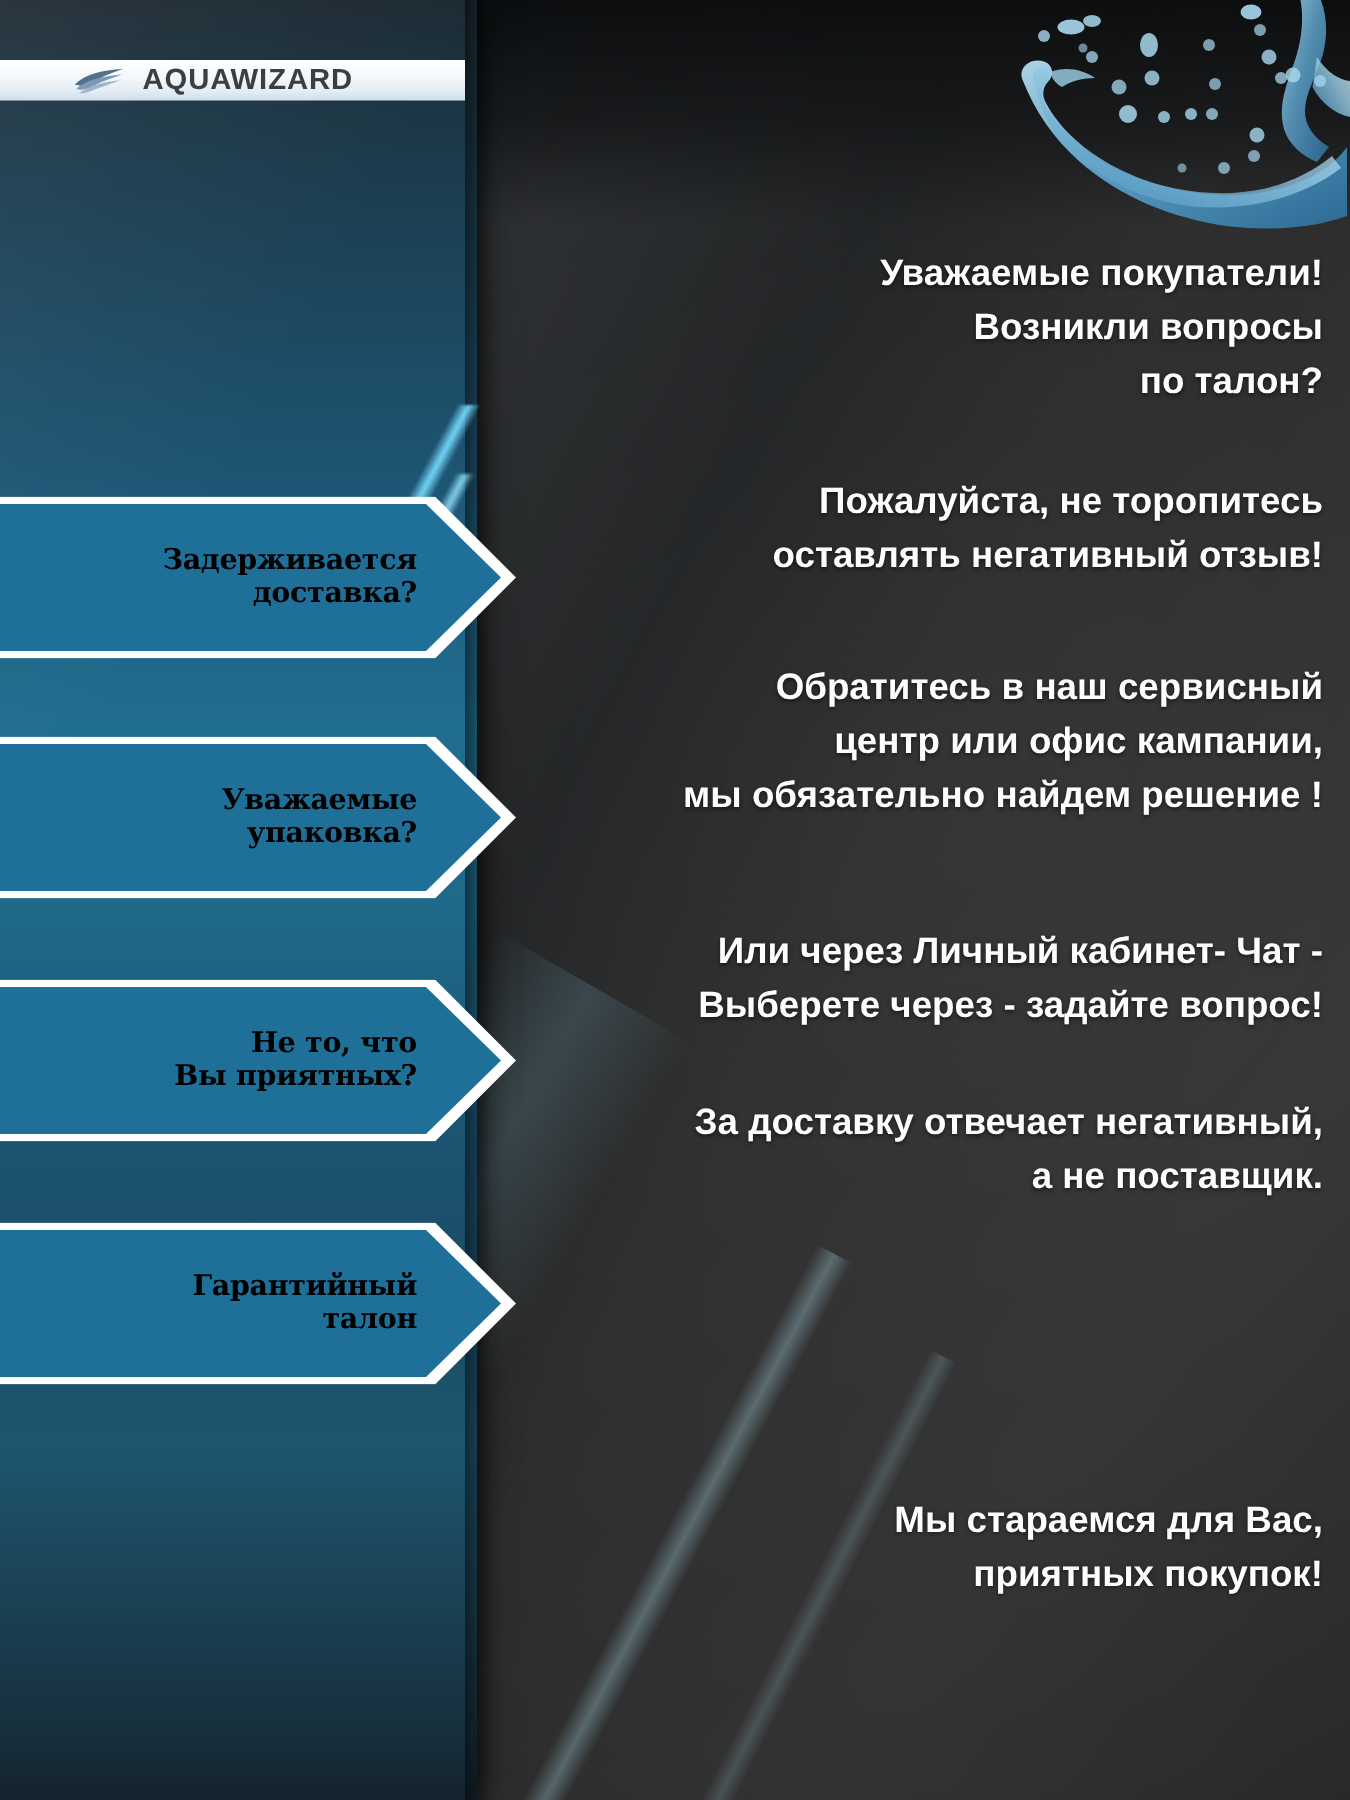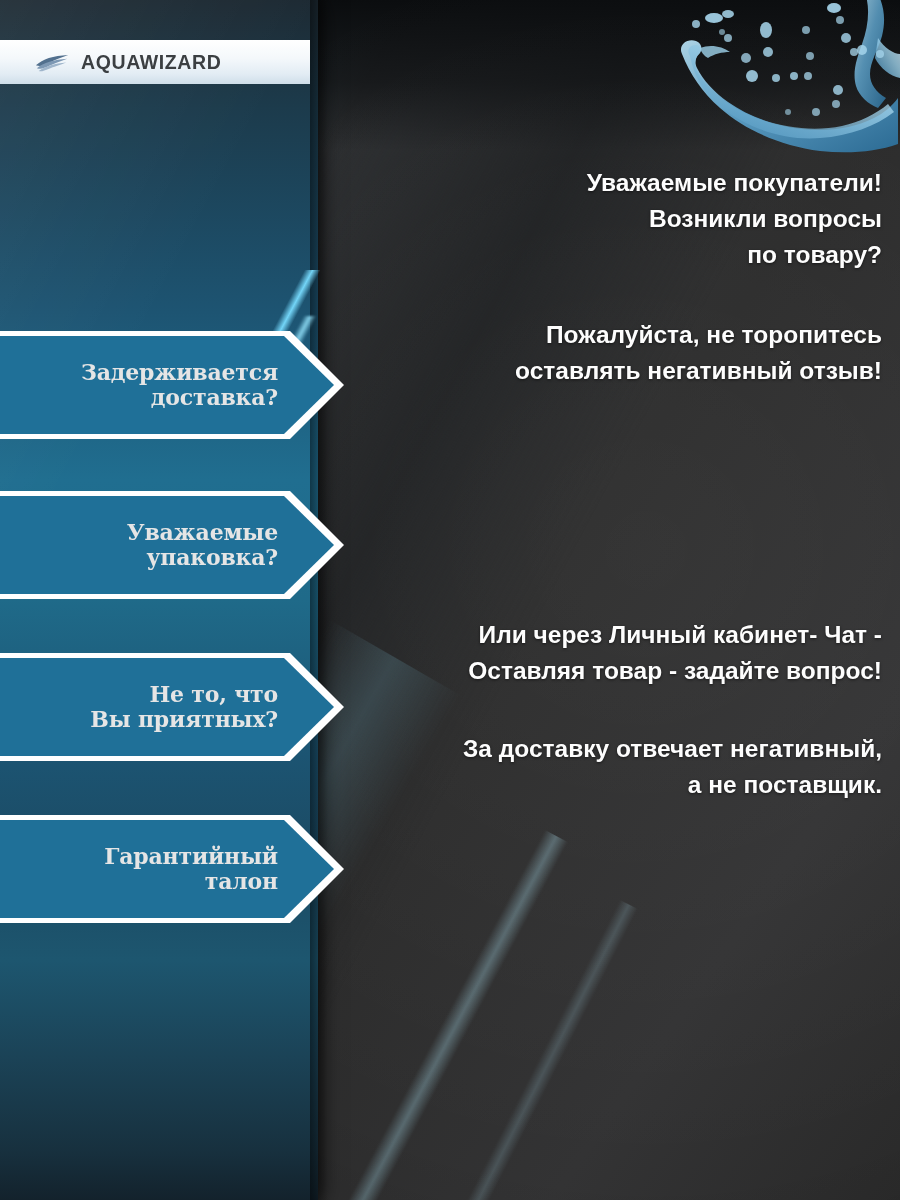--- a/index.html
+++ b/index.html
@@ -96,23 +96,23 @@
     filter:blur(0.6px);
   }
   .cyan-glint2 {
     position:absolute; left:278px; top:316px; width:48px; height:36px;
     background:linear-gradient(118deg, rgba(0,0,0,0) 38%, rgba(150,230,255,0.85) 48%, rgba(150,230,255,0) 58%);
     filter:blur(1px);
   }
 
   
   .logo-bar {
-    position:absolute; left:0; top:40px; width:310px; height:44px;
+    position:absolute; left:0; top:40px; width:310px; height:27px;
     background:linear-gradient(180deg,#ffffff 0%, #f4f8fb 42%, #e2ecf4 78%, #cfdee9 100%);
-    display:flex; align-items:center; padding-left:34px; gap:9px;
+    display:flex; align-items:center; padding-left:48px; gap:9px;
   }
   .logo-mark { width:38px; height:19px; flex:none; display:block; }
   .logo-text {
     font-size:19.5px; font-weight:bold; letter-spacing:0.6px;
     color:#3b3f42; font-family:"Liberation Sans", sans-serif;
     white-space:nowrap;
   }
 
   
   .tag {
@@ -127,24 +127,24 @@
   .tag-wrap { position:absolute; left:0; }
   .tag-outline {
     position:absolute; left:-4px; top:-5px;
     width:348px; height:108px;
     background:#ffffff;
     -webkit-clip-path: polygon(0 0, 294px 0, 348px 50%, 294px 100%, 0 100%);
     clip-path: polygon(0 0, 294px 0, 348px 50%, 294px 100%, 0 100%);
   }
   .tag-label {
     position:relative;
-    color:#e5e5e5;
+    color:#000000;
     font-family:"DejaVu Serif", serif;
     font-weight:bold;
-    font-size:22px;
+    font-size:19px;
     line-height:1.14;
     text-align:right;
     white-space:pre-line;
     letter-spacing:-0.2px;
   }
 
   
   .copy { position:absolute; left:330px; width:560px; }
   .para {
     color:#fdfdfd;
@@ -276,28 +276,37 @@
     <div class="tag-outline"></div>
     <div class="tag" style="background: rgb(31, 112, 152);">
       <span class="tag-label">Гарантийный
 талон</span>
     </div>
   </div>
 
   <div class="copy" id="para-0" style="top: 165px;">
     <div class="para">Уважаемые покупатели!
 Возникли вопросы
-по товару?</div>
+по талон?</div>
   </div>
   <div class="copy" id="para-1" style="top: 317px;">
     <div class="para">Пожалуйста, не торопитесь
 оставлять негативный отзыв!</div>
   </div>
+  <div class="copy" id="para-2" style="top: 441px;">
+    <div class="para">Обратитесь в наш сервисный
+центр или офис кампании,
+мы обязательно найдем решение !</div>
+  </div>
   <div class="copy" id="para-3" style="top: 617px;">
     <div class="para">Или через Личный кабинет- Чат -
-Оставляя товар - задайте вопрос!</div>
+Выберете через - задайте вопрос!</div>
   </div>
   <div class="copy" id="para-4" style="top: 731px;">
     <div class="para">За доставку отвечает негативный,
 а не поставщик.</div>
   </div>
+  <div class="copy" id="para-6" style="top: 996px;">
+    <div class="para">Мы стараемся для Вас,
+приятных покупок!</div>
+  </div>
 
 </div>
 
 </body></html>

